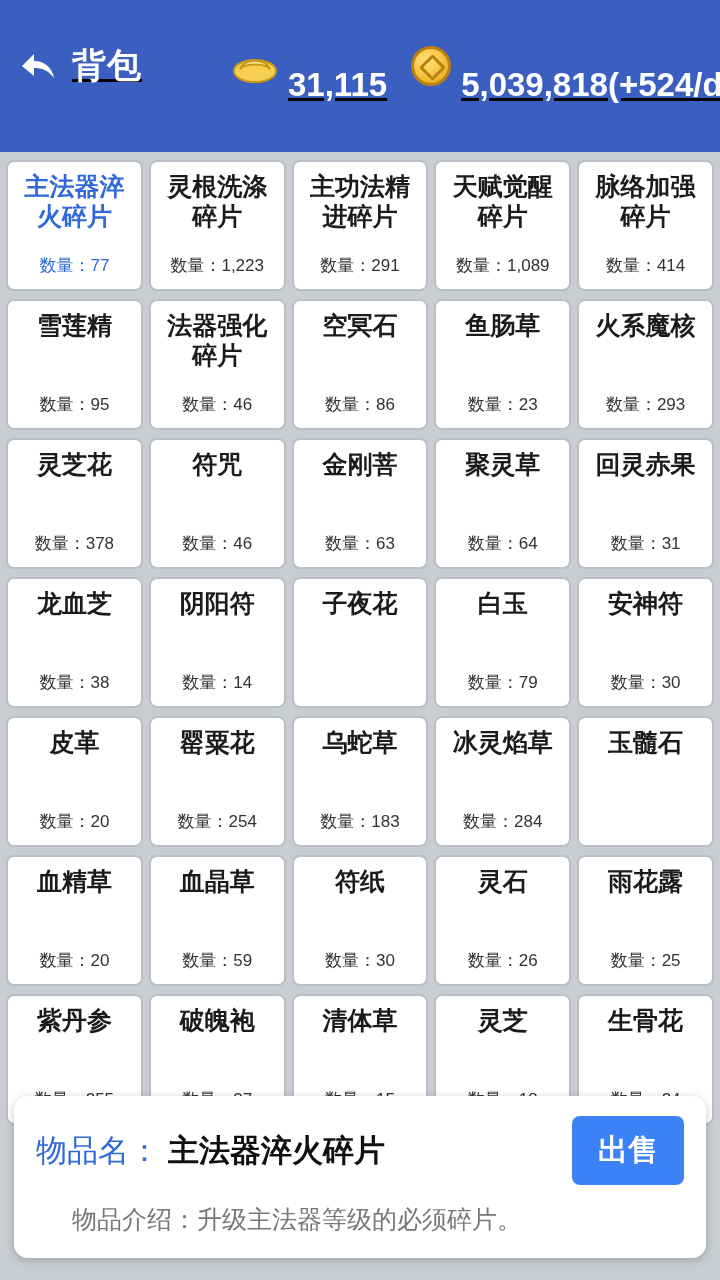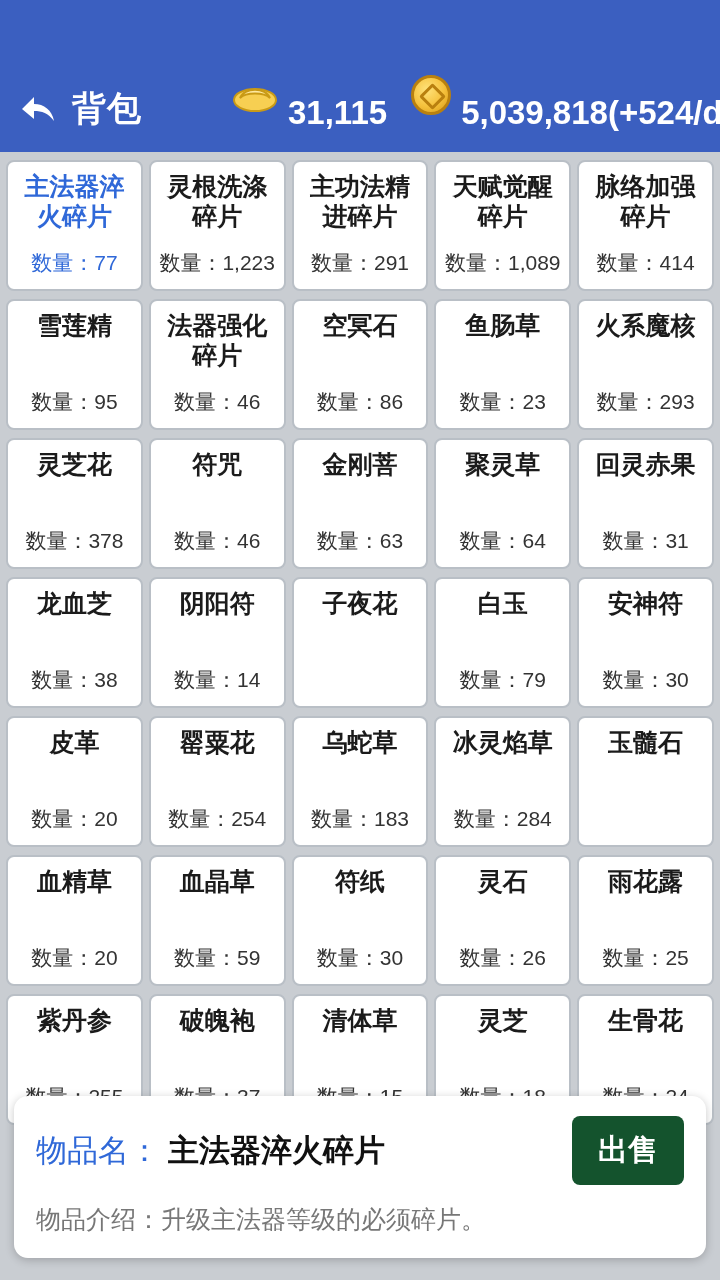--- a/index.html
+++ b/index.html
@@ -17,24 +17,25 @@
     background: #c9cdd2;
     display: flex;
     flex-direction: column;
   }
 
   
   .topbar {
     height: 152px;
     background: #3b5fc0;
     display: flex;
-    align-items: flex-end;
+    align-items: center;
     padding: 0 18px 20px 18px;
     gap: 12px;
     flex: 0 0 auto;
+    text-decoration: underline;
   }
   .back-group {
     display: flex;
     align-items: center;
     gap: 14px;
     min-width: 190px;
   }
   .back-arrow {
     width: 40px; height: 34px;
     display: inline-block;
@@ -108,21 +109,21 @@
   }
   .card .name {
     font-size: 25px;
     font-weight: bold;
     color: #1b1b1b;
     line-height: 1.18;
     width: 100%;
     word-break: break-all;
   }
   .card .qty {
-    font-size: 21px;
+    font-size: 17px;
     color: #333333;
     width: 100%;
     padding-bottom: 4px;
     white-space: nowrap;
   }
   .card.selected .name { color: #2f68d8; }
   .card.selected .qty { color: #2f68d8; }
 
   
   .detail {
@@ -148,37 +149,38 @@
   }
   .detail-value {
     font-size: 31px;
     font-weight: bold;
     color: #101010;
     flex: 1 1 auto;
     white-space: nowrap;
     overflow: hidden;
   }
   .sell-btn {
-    background: #14532d;
+    background: #3b82f6;
     color: #ffffff;
     font-size: 30px;
     font-weight: bold;
     border: none;
     border-radius: 8px;
     padding: 14px 26px;
     cursor: pointer;
     flex: 0 0 auto;
     font-family: "Liberation Sans", sans-serif;
   }
   .detail-desc {
     margin-top: 18px;
     font-size: 25px;
     color: #777777;
     white-space: nowrap;
     overflow: hidden;
+    margin-left: 36px;
   }
 </style>
 </head>
 <body>
 
 <div id="app">
 
   <div class="topbar">
     <div class="back-group">
       <span class="back-arrow">

